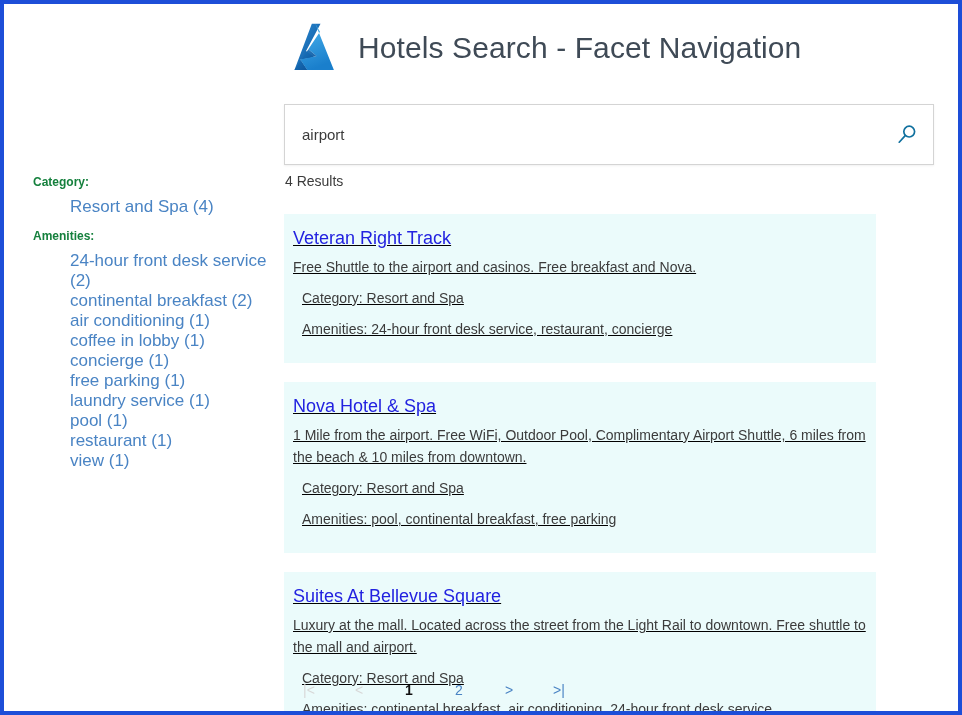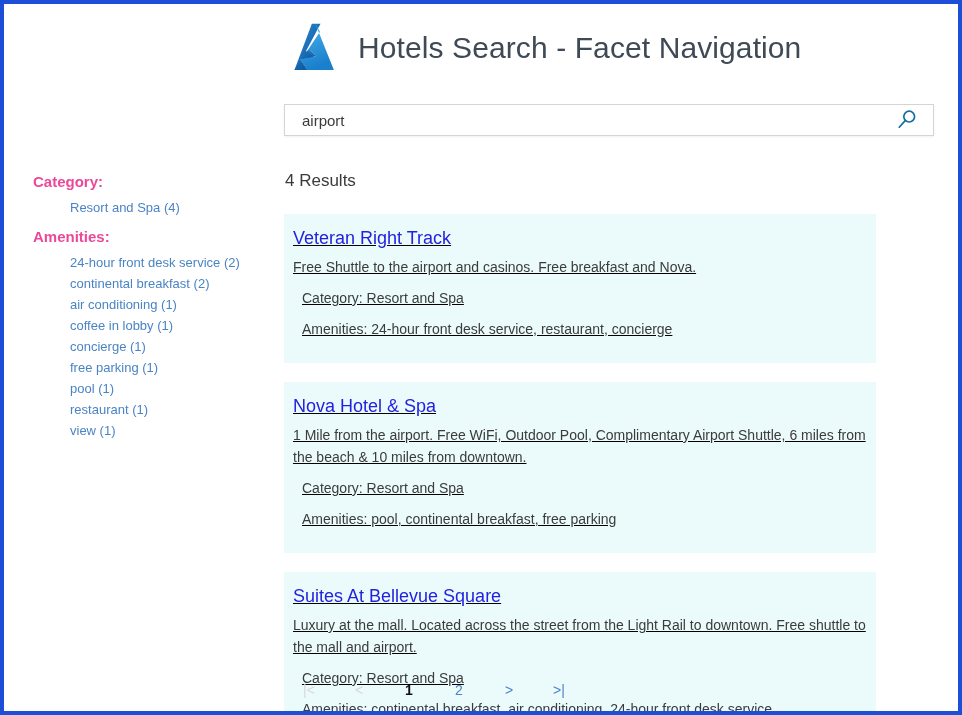--- a/index.html
+++ b/index.html
@@ -45,21 +45,21 @@
     white-space: nowrap;
     font-family: "Liberation Sans", sans-serif;
   }
 
   
   .search-wrap {
     position: absolute;
     left: 280px;
     top: 100px;
     width: 650px;
-    height: 32px;
+    height: 61px;
     box-sizing: border-box;
     border: 1px solid #d4d4d4;
     background: #ffffff;
     box-shadow: 0 1px 2px rgba(0,0,0,0.06);
     display: flex;
     align-items: center;
   }
   .search-input {
     flex: 1 1 auto;
     border: 0;
@@ -87,47 +87,47 @@
 
   
   .sidebar {
     position: absolute;
     left: 29px;
     top: 170px;
     width: 240px;
   }
   .facet-group { margin-bottom: 2px; }
   .facet-header {
-    font-size: 15px;
+    font-size: 12px;
     font-weight: bold;
-    color: #ec4899;
+    color: #15803d;
     margin: 0 0 7px 0;
     line-height: 16px;
   }
   .facet-list {
     list-style: none;
     margin: 0 0 11px 0;
     padding: 0 0 0 37px;
   }
   .facet-item { line-height: 20px; }
   .facet-link {
-    font-size: 13px;
+    font-size: 17px;
     color: #4a84c4;
     text-decoration: none;
     cursor: pointer;
     line-height: 20px;
     display: inline-block;
   }
 
   
   .results-count {
     position: absolute;
     left: 281px;
     top: 169px;
-    font-size: 17px;
+    font-size: 14px;
     color: #3b3b3b;
     line-height: 16px;
   }
   .results-list {
     position: absolute;
     left: 280px;
     top: 210px;
     width: 592px;
     text-decoration: underline;
   }
@@ -253,20 +253,23 @@
         <li class="facet-item">
           <a class="facet-link">coffee in lobby (1)</a>
         </li>
         <li class="facet-item">
           <a class="facet-link">concierge (1)</a>
         </li>
         <li class="facet-item">
           <a class="facet-link">free parking (1)</a>
         </li>
         <li class="facet-item">
+          <a class="facet-link">laundry service (1)</a>
+        </li>
+        <li class="facet-item">
           <a class="facet-link">pool (1)</a>
         </li>
         <li class="facet-item">
           <a class="facet-link">restaurant (1)</a>
         </li>
         <li class="facet-item">
           <a class="facet-link">view (1)</a>
         </li>
       </ul>
     </div>

